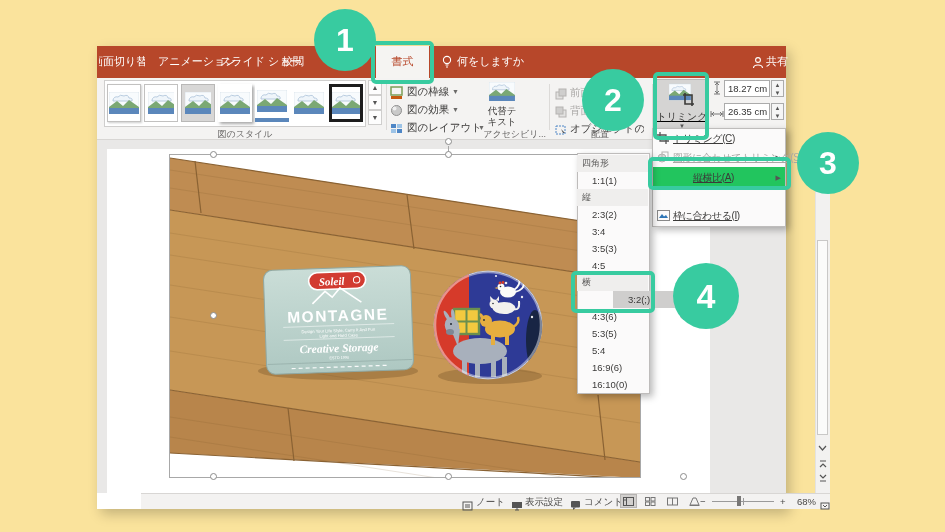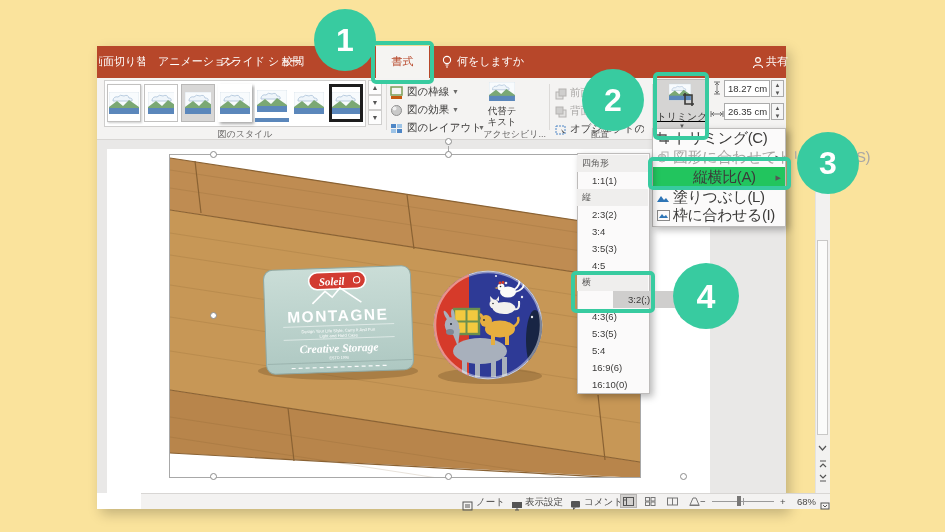--- a/index.html
+++ b/index.html
@@ -61,21 +61,21 @@
   .viewbtn { top:494px; width:17px; height:14px; display:flex; align-items:center; justify-content:center; }
   .viewbtn.pressed { background:#D2D0CE; border:1px solid #B5B3B1; }
   .zoomtrack { left:668px; top:501px; width:62px; height:1px; background:#9A9A9A; }
   .zoomnotch { left:699px; top:498px; width:1px; height:7px; background:#9A9A9A; }
   .zoomthumb { left:693px; top:496px; width:4px; height:10px; background:#787776; }
 
   
   .menu { background:#FBFAFA; border:1px solid #BEBCBB; box-shadow:3px 3px 7px rgba(0,0,0,.28); }
   .crop-menu { left:652px; top:128px; width:134px; height:99px; }
   .cm-row { left:0; width:132px; height:19px; display:flex; align-items:center; }
-  .cm-row .txt { font-size:15px; color:#3B3A39; letter-spacing:-0.4px; white-space:nowrap; }
+  .cm-row .txt { font-size:10px; color:#3B3A39; letter-spacing:-0.4px; white-space:nowrap;text-decoration:underline; }
   .cm-row.gray .txt { color:#A9A7A5; }
   .cm-row.hl { background:#22c55e;padding-left:20px; }
   .cm-ic { width:20px; text-align:center; flex:0 0 20px; }
   .cm-arrow { position:absolute; right:4px; font-size:7px; color:#555; }
   .aspect-menu { left:577px; top:153px; width:73px; height:241px; }
   .am-hdr { left:577px; width:71px; height:17px; background:#EFEEED; font-size:9px; color:#5A5958; line-height:17px; padding-left:5px; }
   .am-item { left:577px; width:71px; height:17px; font-size:9.5px; color:#3B3A39; line-height:17px; padding-left:15px; }
   .am-item.hl { background:#CFCECD;margin-left:36px; }
 
   
@@ -400,26 +400,20 @@
           <rect x="5" y="1" width="6" height="6" fill="none" stroke="#B5B3B1"></rect>
         </svg></span>
     <span class="txt">図形に合わせてトリミング(S)</span>
     <span class="cm-arrow">▶</span>
   </div>
   <div class="abs cm-row hl z20" style="left:653px;top:167px;height:21px;">
     <span class="cm-ic"></span>
     <span class="txt">縦横比(A)</span>
     <span class="cm-arrow">▶</span>
   </div>
-  <div class="abs cm-row z20" style="left:653px;top:188px;">
-    <span class="cm-ic"><svg width="12" height="10">
-          <path d="M0,9 L4,3 L7,7 L9,5 L12,9 Z" fill="#2E75B6"></path>
-        </svg></span>
-    <span class="txt">塗りつぶし(L)</span>
-  </div>
   <div class="abs cm-row z20" style="left:653px;top:206px;">
     <span class="cm-ic"><svg width="13" height="11">
           <rect x="0.5" y="0.5" width="12" height="10" fill="none" stroke="#888"></rect>
           <path d="M2,8 L5,4 L7,6.5 L9,5 L11,8 Z" fill="#2E75B6"></path>
         </svg></span>
     <span class="txt">枠に合わせる(I)</span>
   </div>
 
   <div class="abs menu aspect-menu z20"></div>
   <div class="abs am-hdr z20" style="top:155px;">四角形</div>

